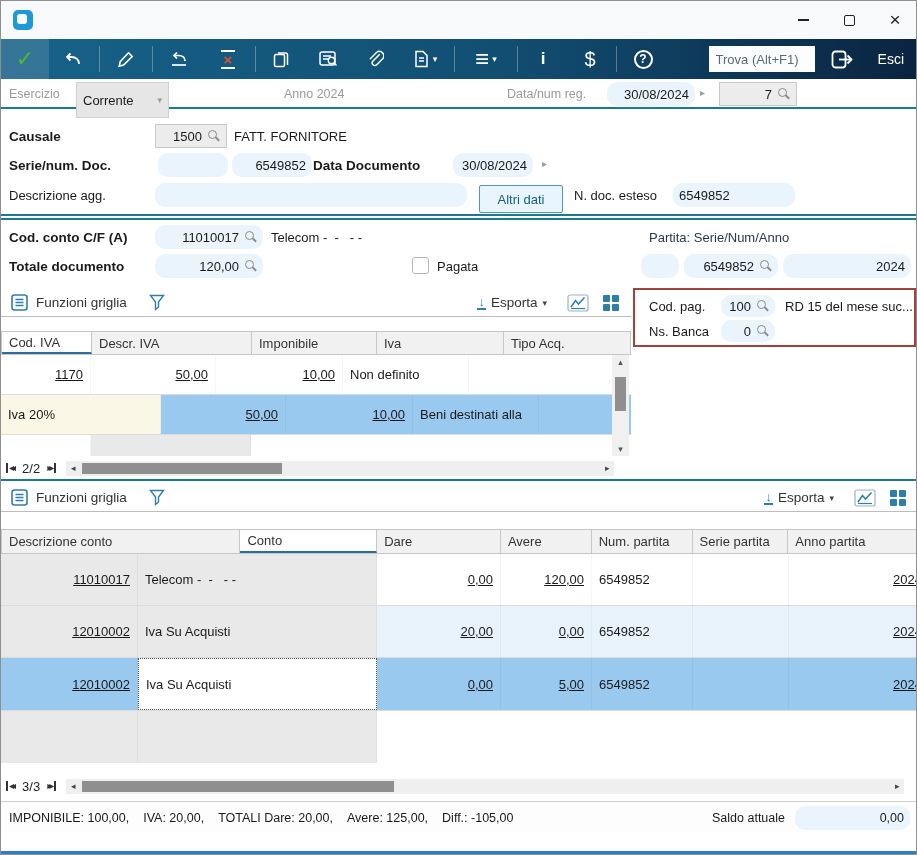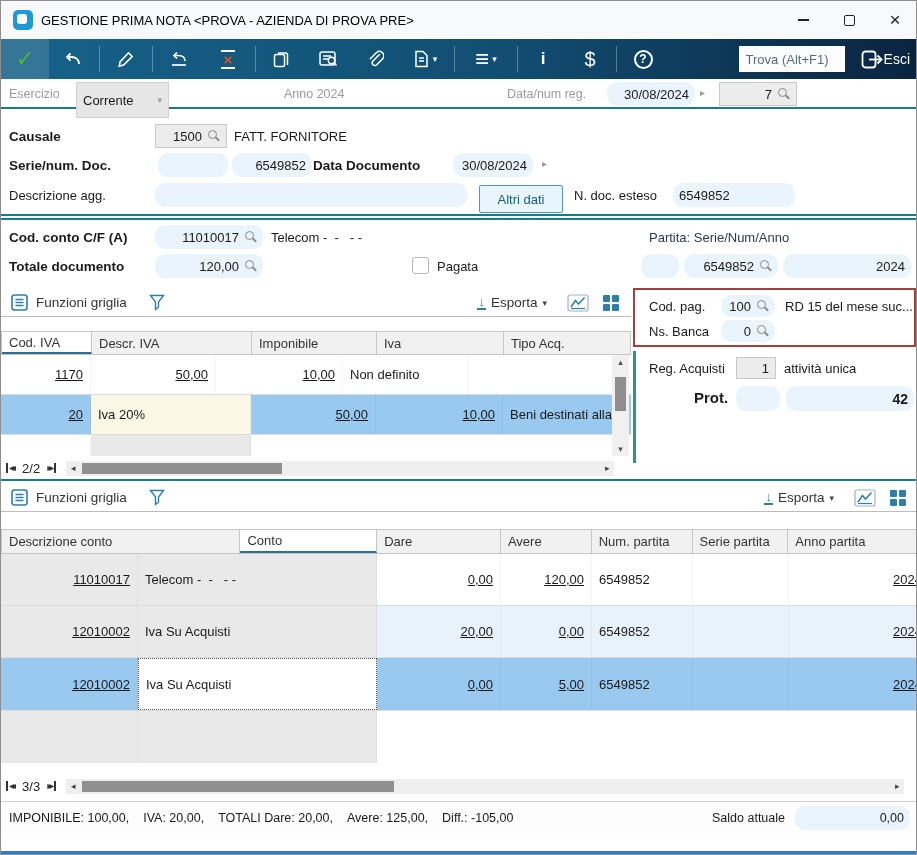--- a/index.html
+++ b/index.html
@@ -30,21 +30,21 @@
   .tbtn.active { background:rgba(255,255,255,0.13); }
   .tsep { width:1px; height:26px; background:rgba(255,255,255,0.30); margin:0 2px; flex:0 0 auto; }
   .glyph-check { color:#52b82e; font-size:22px; font-weight:bold; }
   .glyph-big { font-size:20px; }
   .del-ic { border-top:2px solid #fff; border-bottom:2px solid #fff; color:#d9552a; font-size:15px; font-weight:bold; padding:0 3px; line-height:15px; }
   .restore-ic svg { display:block; }
   .caret { font-size:9px; color:#fff; margin-left:3px; }
   .help-circ { width:19px; height:19px; border:2px solid #fff; border-radius:50%; display:flex; align-items:center; justify-content:center; font-size:12px; font-weight:bold; color:#fff; }
   .find-input { align-self:center; width:106px; height:26px; border:none; background:#fbfdfe; font-size:13px; padding:0 7px; color:#444; font-family:inherit; }
   .find-input::placeholder { color:#5a6b78; opacity:1; }
-  .esci { display:flex; align-items:center; gap:0; color:#fff; font-size:14px; padding:0 8px 0 8px; height:40px; }
+  .esci { display:flex; align-items:center; gap:24px; color:#fff; font-size:14px; padding:0 14px 0 8px; height:40px; }
 
   
   .filter-row { position:absolute; left:0; top:78px; width:917px; height:30px; background:#fff; border-bottom:2px solid #1a7a8e; }
   .gray-lbl { color:#9a9a9a; font-size:12.5px; }
   .dd { background:#e6e6e6; border:1px solid #cfcfcf; height:32px; display:flex; align-items:center; padding:17px 6px; }
   .dd .caret-g { margin-left:auto; color:#9a9a9a; font-size:9px; }
 
   
   .fld { background:#e9f4fc; height:24px; display:flex; align-items:center; padding:0 6px;border-radius:10px; }
   .fldg { background:#ececec; border:1px solid #c9c9c9; height:24px; display:flex; align-items:center; padding:0 6px; }
@@ -105,21 +105,20 @@
 
   svg { display:block; }
 </style>
 </head>
 <body>
 
 <div id="win">
 
   <div class="titlebar">
     <div class="appicon"></div>
-    <div class="title-text">GESTIONE PRIMA NOTA &lt;PROVA - AZIENDA DI PROVA PRE&gt;</div>
     <div class="wctrls">
       <div class="wc">
           <span class="wc-min-bar"></span>
         </div>
       <div class="wc">
           <span class="wc-max-box"></span>
         </div>
       <div class="wc wc-close">
           <span>×</span>
         </div>
@@ -326,21 +325,20 @@
   </div>
 
   <div class="abs" style="left:0;top:354px;width:630px">
     <div class="grow" style="height:40px">
       <div class="c num" style="width:90px">1170</div>
       <div class="c num" style="width:125px">50,00</div>
       <div class="c num" style="width:127px">10,00</div>
       <div class="c" style="width:126px">Non definito</div>
     </div>
     <div class="grow bg-blue" style="height:40px">
-      <div class="c num" style="width:90px">20</div>
       <div class="c bg-cream" style="width:160px">Iva 20%</div>
       <div class="c num" style="width:125px">50,00</div>
       <div class="c num" style="width:127px">10,00</div>
       <div class="c" style="width:126px">Beni destinati alla</div>
     </div>
     <div class="grow" style="height:21px;border-bottom:none">
       <div class="c" style="width:90px"></div>
       <div class="c bg-gray" style="width:160px"></div>
       <div class="c" style="width:378px"></div>
     </div>
@@ -375,34 +373,20 @@
       <span class="mag"></span>
     </div>
     <span class="abs" style="left:150px;top:9px">RD 15 del mese suc...</span>
     <span class="abs" style="left:14px;top:34px">Ns. Banca</span>
     <div class="abs fld right" style="left:86px;top:30px;width:54px;height:22px">
       <span>0</span>
       <span class="mag"></span>
     </div>
   </div>
 
-  <div class="tealbox">
-    <span class="abs" style="left:13px;top:10px">Reg. Acquisti</span>
-    <div class="abs fldg right" style="left:100px;top:6px;width:40px;height:22px">
-        <span>1</span>
-      </div>
-    <span class="abs" style="left:148px;top:10px">attività unica</span>
-    <span class="abs" style="left:58px;top:38px;font-weight:bold;font-size:15px">Prot.</span>
-    <div class="abs fld" style="left:100px;top:35px;width:44px;height:25px">
-        <span></span>
-      </div>
-    <div class="abs fld right" style="left:150px;top:35px;width:128px;height:25px;font-weight:bold;font-size:14px">
-        <span>42</span>
-      </div>
-  </div>
 
   <div class="gtb" style="left:0;top:483px;width:917px">
     <svg style="margin-left:10px" width="17" height="17" viewBox="0 0 17 17">
         <rect x="1" y="1" width="15" height="15" rx="2.5" fill="none" stroke="#2e7fa8" stroke-width="1.6"></rect>
         <path d="M4.5 5.5h8M4.5 8.5h8M4.5 11.5h8" stroke="#2e7fa8" stroke-width="1.4"></path>
       </svg>
     <span class="gtb-label">Funzioni griglia</span>
     <svg style="margin-left:22px" width="16" height="17" viewBox="0 0 16 17">
         <path d="M1.5 1.5h13L9.5 8v5l-3 2.5V8z" fill="none" stroke="#2e7fa8" stroke-width="1.4"></path>
       </svg>

